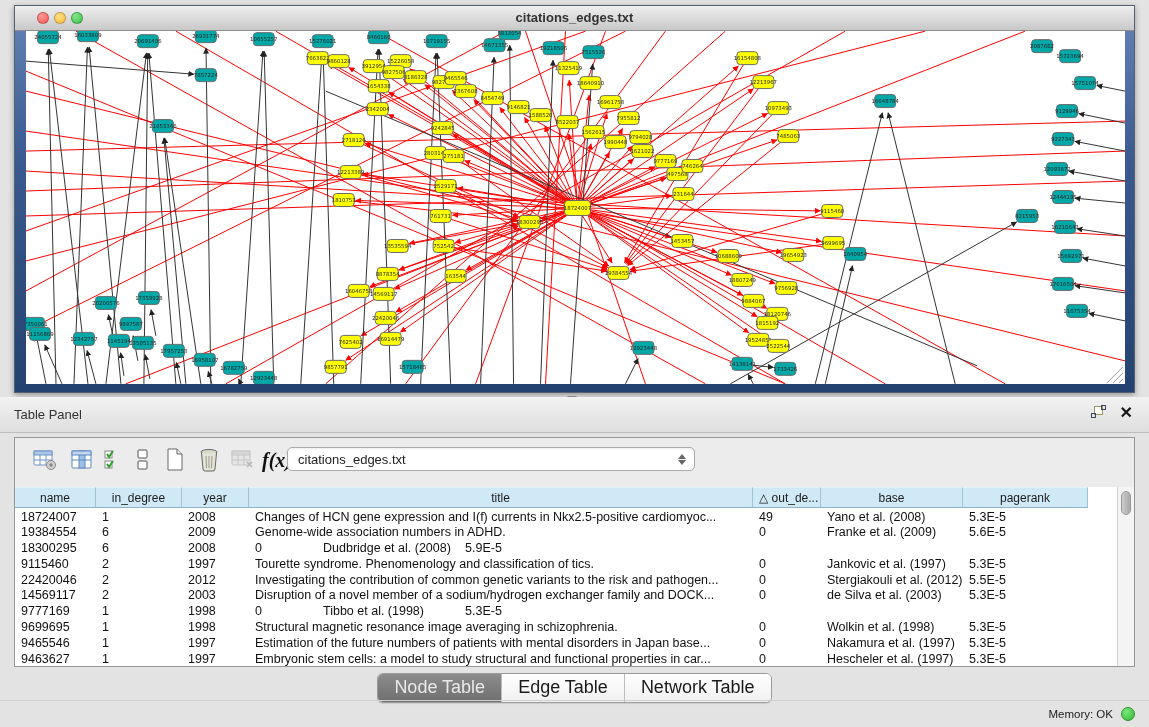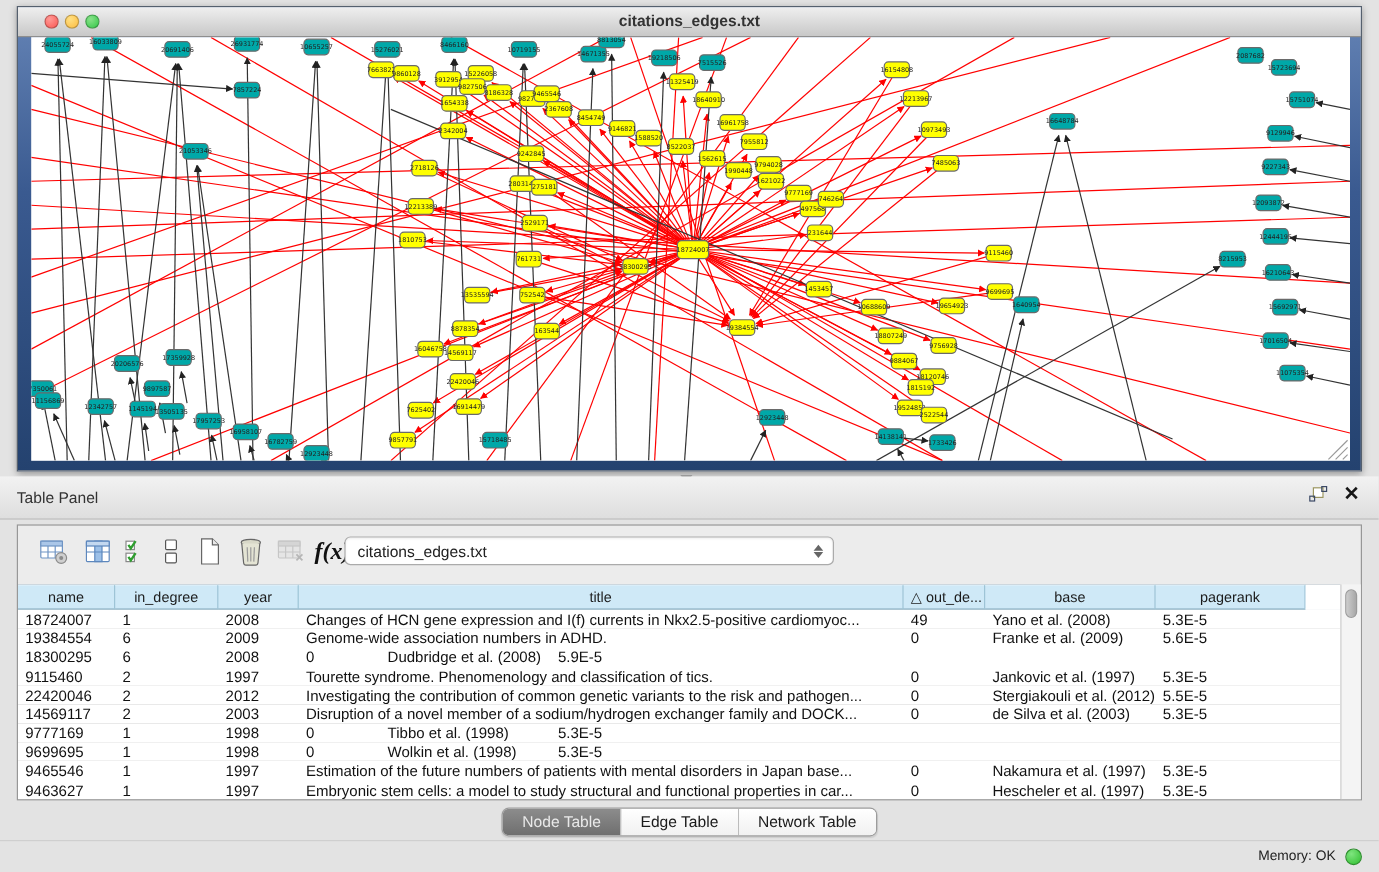--- a/index.html
+++ b/index.html
@@ -44,38 +44,38 @@
   .tbtn { position:absolute; top:8px; width:28px; height:28px; border:none; background:transparent; display:flex; align-items:center; justify-content:center; }
   .tbtn svg { display:block; }
   .fx-label { font-size:20px; font-style:italic; font-family:"Liberation Serif",serif; font-weight:bold; color:#111; }
   .combo { position:absolute; left:272px; top:9px; width:408px; height:24px; background:#fff;
     border:1px solid #ababab; border-radius:5px; box-shadow:inset 0 1px 2px rgba(0,0,0,.08); }
   .combo .combo-text { position:absolute; left:10px; top:4px; font-size:13px; color:#222; }
   .combo .stepper { position:absolute; right:6px; top:2px; width:12px; height:18px; display:flex; flex-direction:column; align-items:center; justify-content:center; gap:1px; }
   .combo .stepper .up { width:0;height:0;border-left:4px solid transparent;border-right:4px solid transparent;border-bottom:5px solid #666; }
   .combo .stepper .dn { width:0;height:0;border-left:4px solid transparent;border-right:4px solid transparent;border-top:5px solid #666; }
 
-  .grid { position:absolute; left:0; top:49px; right:17px; bottom:0; background:#a3a3a3; overflow:hidden; }
+  .grid { position:absolute; left:0; top:49px; right:17px; bottom:0; background:#a21caf; overflow:hidden; }
   .ghead { display:flex; height:21px; background:#cfe9f7; }
   .gcell { flex:none; font-size:12px; color:#1c1c1c; padding:3px 6px 0 6px; white-space:nowrap; overflow:hidden; }
   .ghead .gcell { border-right:1px solid #9ec4d6; border-bottom:1px solid #8fb3c5; border-top:1px solid #e2f2fb; text-align:center; }
   .ghead .gcell.sorted { text-align:left; }
   .c0{width:81px}.c1{width:86px}.c2{width:67px}.c3{width:504px}.c4{width:68px}.c5{width:142px}.c6{width:125px}
   .ghead .spacer { flex:1; background:#fff; border-bottom:1px solid #fff; }
   .grow { display:flex; height:15.8px; background:#fff; }
   .grow .gcell { padding-top:1.5px; font-size:12.5px; color:#111; text-align:left; text-overflow:clip; }
 
   .vscroll { position:absolute; right:0; top:49px; bottom:0; width:17px; background:#f4f4f4; border-left:1px solid #d2d2d2; }
   .vthumb { position:absolute; left:3px; top:4px; width:10px; height:24px; border-radius:6px;
     background:linear-gradient(90deg,#cdcdcd,#a8a8a8); border:1px solid #9a9a9a; }
 
   
   .tabs { position:absolute; left:0; top:673px; width:1149px; display:flex; justify-content:center; }
   .seg { display:flex; border:1px solid #9c9c9c; border-radius:6px; overflow:hidden; background:#fdfdfd; box-shadow:0 1px 1px rgba(0,0,0,.1); }
-  .seg-btn { font-size:13px; padding:3px 16px 4px 16px; color:#1a1a1a; background:linear-gradient(180deg,#ffffff,#f1f1f1); border-right:1px solid #bcbcbc; }
+  .seg-btn { font-size:18px; padding:3px 16px 4px 16px; color:#1a1a1a; background:linear-gradient(180deg,#ffffff,#f1f1f1); border-right:1px solid #bcbcbc; }
   .seg-btn:last-child { border-right:none; }
   .seg-btn.selected { background:linear-gradient(180deg,#8c8c8c,#6f6f6f); color:#e9e9e9; }
 
   
   .statusbar { position:absolute; left:0; top:700px; width:1149px; height:27px; border-top:1px solid #cfcfcf; }
   .mem { position:absolute; right:36px; top:7px; font-size:11.5px; color:#222;margin-left:32px; }
   .memdot { position:absolute; right:14px; top:6px; width:14px; height:14px; border-radius:50%;
     border:1px solid #2f8f2f; background:radial-gradient(circle at 35% 30%,#7fe57f,#2fbf2f); }
 </style>
 </head>
@@ -855,20 +855,21 @@
             <div class="gcell c1">1</div>
             <div class="gcell c2">1998</div>
             <div class="gcell c4">0</div>
             <div class="gcell c5">Tibbo et al. (1998)</div>
             <div class="gcell c6">5.3E-5</div>
           </div>
           <div class="grow">
             <div class="gcell c0">9699695</div>
             <div class="gcell c1">1</div>
             <div class="gcell c2">1998</div>
+            <div class="gcell c3">Structural magnetic resonance image averaging in schizophrenia.</div>
             <div class="gcell c4">0</div>
             <div class="gcell c5">Wolkin et al. (1998)</div>
             <div class="gcell c6">5.3E-5</div>
           </div>
           <div class="grow">
             <div class="gcell c0">9465546</div>
             <div class="gcell c1">1</div>
             <div class="gcell c2">1997</div>
             <div class="gcell c3">Estimation of the future numbers of patients with mental disorders in Japan base...</div>
             <div class="gcell c4">0</div>

